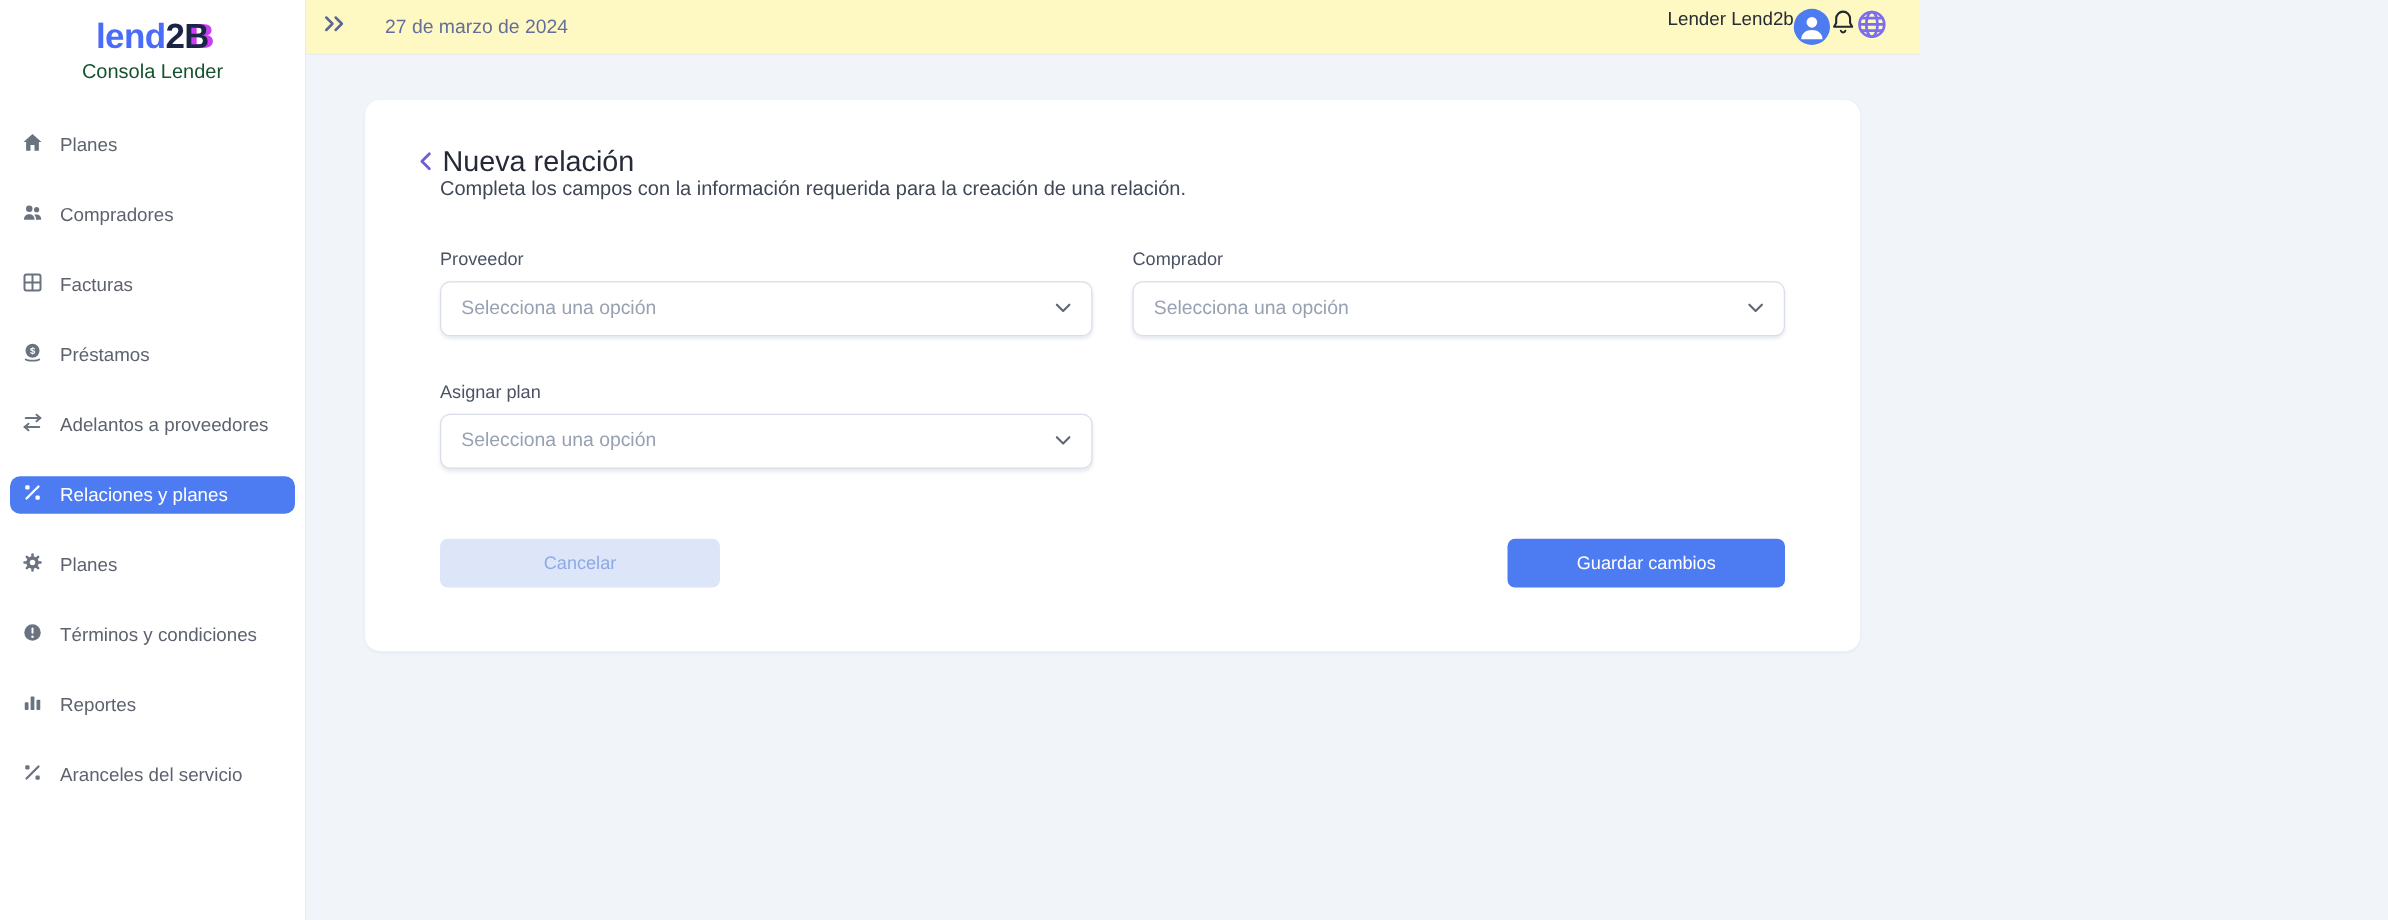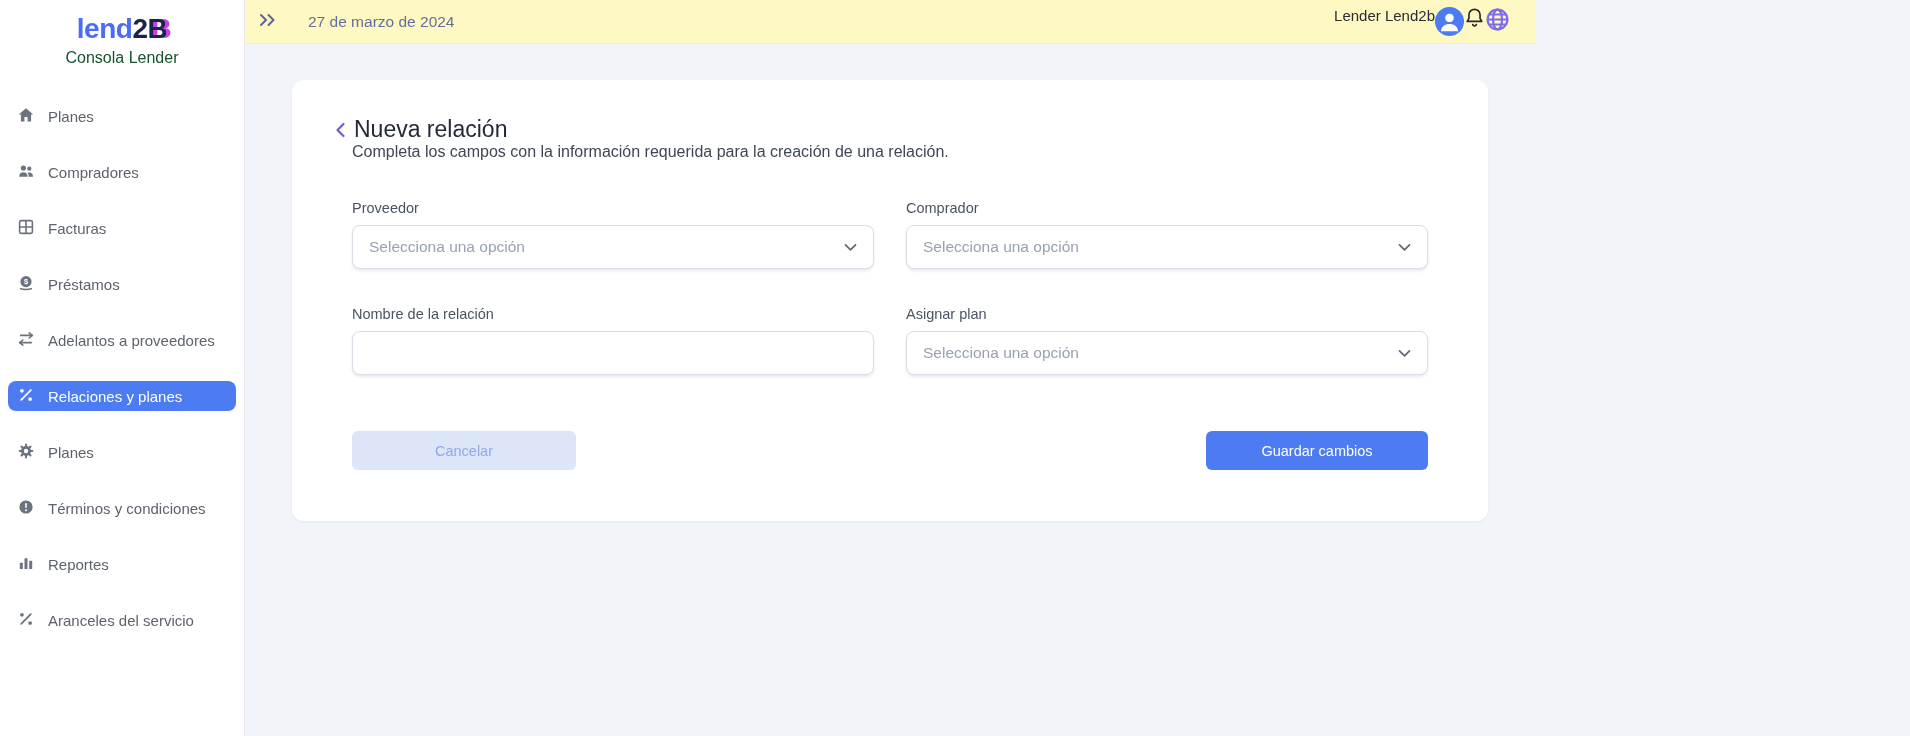--- a/index.html
+++ b/index.html
@@ -268,24 +268,20 @@
             <div class="control">
               <span class="ph">Selecciona una opción</span>
               <span>
                 <svg width="13" height="9" viewBox="0 0 13 9" fill="none" stroke="#5f6776" stroke-width="1.7" stroke-linecap="round" stroke-linejoin="round">
                     <path d="M1.5 1.8 6.5 6.8 11.5 1.8"></path>
                   </svg>
               </span>
             </div>
           </div>
 
-          <div class="field row2">
-            <label class="field-label">Nombre de la relación</label>
-            <input class="control" type="text" value="" style="">
-          </div>
 
           <div class="field row2">
             <label class="field-label">Asignar plan</label>
             <div class="control">
               <span class="ph">Selecciona una opción</span>
               <span>
                 <svg width="13" height="9" viewBox="0 0 13 9" fill="none" stroke="#5f6776" stroke-width="1.7" stroke-linecap="round" stroke-linejoin="round">
                     <path d="M1.5 1.8 6.5 6.8 11.5 1.8"></path>
                   </svg>
               </span>

